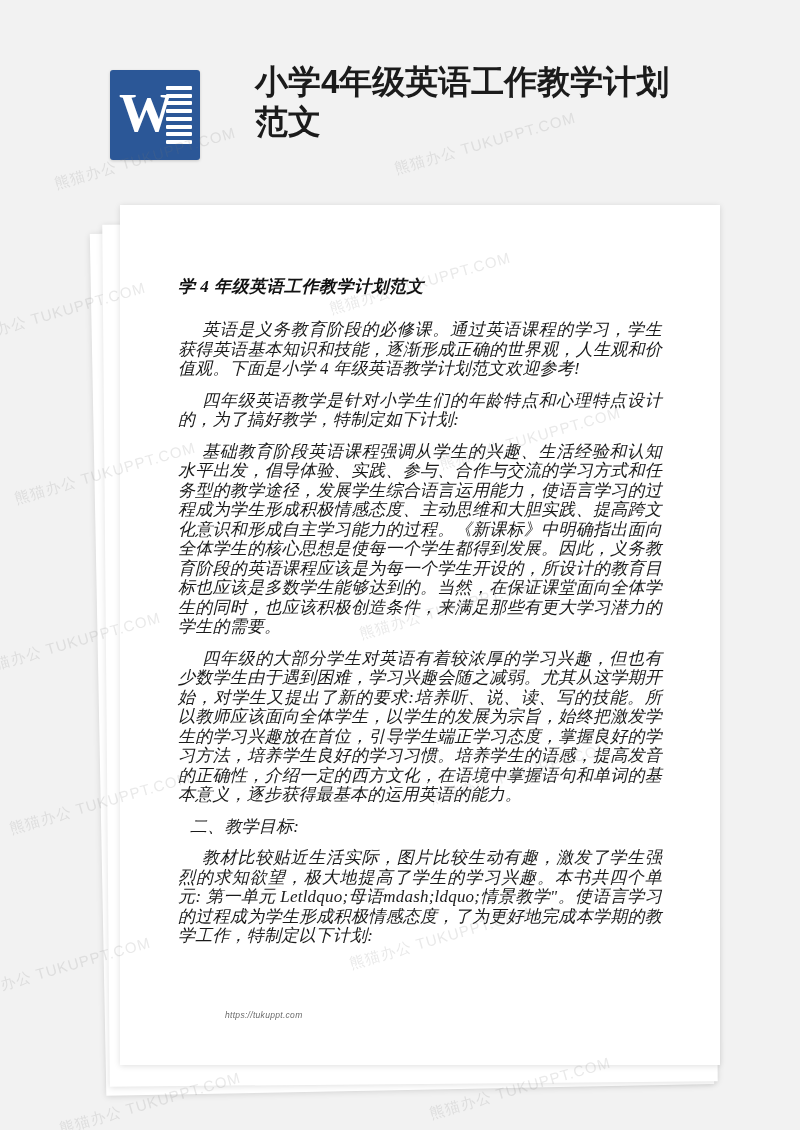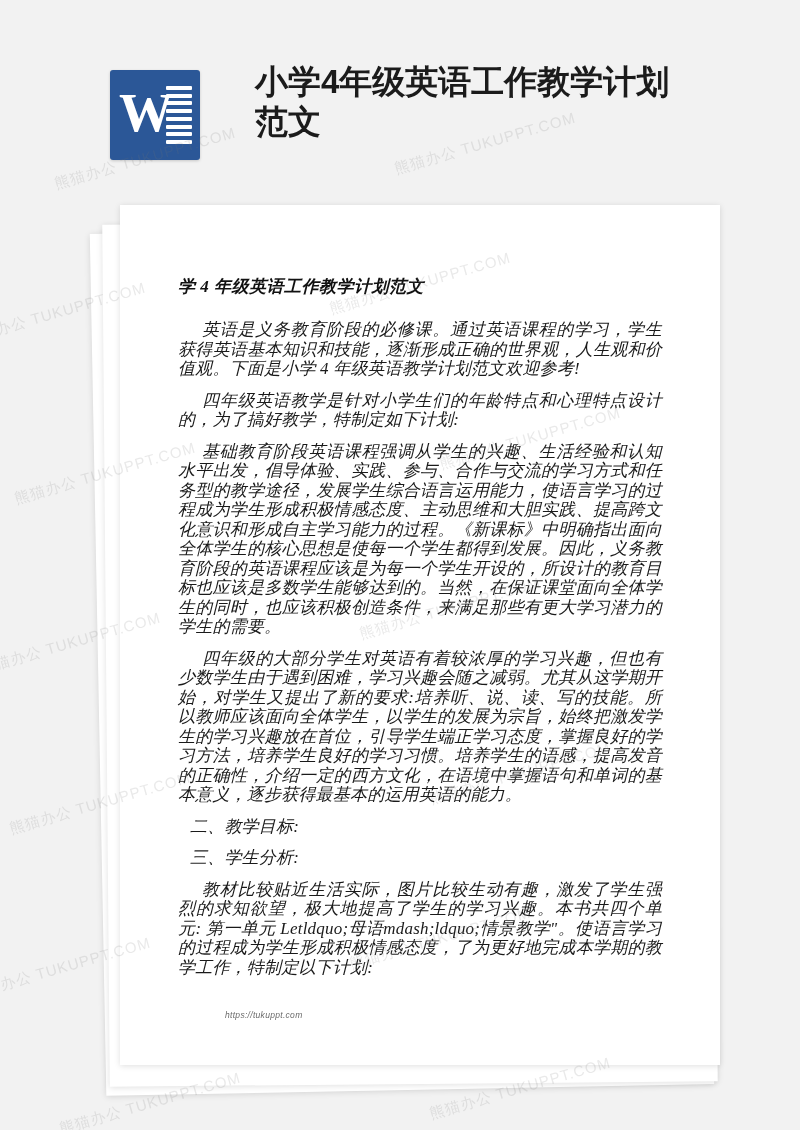--- a/index.html
+++ b/index.html
@@ -173,21 +173,20 @@
 
   <div class="sheet sheet-main">
     <div class="doc-body">
       <div class="doc-h1">学 4 年级英语工作教学计划范文</div>
 
       <p class="doc-p">英语是义务教育阶段的必修课。通过英语课程的学习，学生获得英语基本知识和技能，逐渐形成正确的世界观，人生观和价值观。下面是小学 4 年级英语教学计划范文欢迎参考!</p>
       <p class="doc-p">四年级英语教学是针对小学生们的年龄特点和心理特点设计的，为了搞好教学，特制定如下计划:</p>
       <p class="doc-p">基础教育阶段英语课程强调从学生的兴趣、生活经验和认知水平出发，倡导体验、实践、参与、合作与交流的学习方式和任务型的教学途径，发展学生综合语言运用能力，使语言学习的过程成为学生形成积极情感态度、主动思维和大胆实践、提高跨文化意识和形成自主学习能力的过程。《新课标》中明确指出面向全体学生的核心思想是使每一个学生都得到发展。因此，义务教育阶段的英语课程应该是为每一个学生开设的，所设计的教育目标也应该是多数学生能够达到的。当然，在保证课堂面向全体学生的同时，也应该积极创造条件，来满足那些有更大学习潜力的学生的需要。</p>
       <p class="doc-p">四年级的大部分学生对英语有着较浓厚的学习兴趣，但也有少数学生由于遇到困难，学习兴趣会随之减弱。尤其从这学期开始，对学生又提出了新的要求:培养听、说、读、写的技能。所以教师应该面向全体学生，以学生的发展为宗旨，始终把激发学生的学习兴趣放在首位，引导学生端正学习态度，掌握良好的学习方法，培养学生良好的学习习惯。培养学生的语感，提高发音的正确性，介绍一定的西方文化，在语境中掌握语句和单词的基本意义，逐步获得最基本的运用英语的能力。</p>
       <p class="doc-p sec">二、教学目标:</p>
-      <p class="doc-p sec">三、学生分析:</p>
       <p class="doc-p">教材比较贴近生活实际，图片比较生动有趣，激发了学生强烈的求知欲望，极大地提高了学生的学习兴趣。本书共四个单元: 第一单元 Letldquo;母语mdash;ldquo;情景教学"。使语言学习的过程成为学生形成积极情感态度，了为更好地完成本学期的教学工作，特制定以下计划:</p>
 
       <div class="doc-footer-url">https://tukuppt.com</div>
     </div>
   </div>
 
   <div class="wm-layer">
     <div class="wm" style="left:55px;  top:175px;">熊猫办公 TUKUPPT.COM</div>
     <div class="wm" style="left:395px; top:160px;">熊猫办公 TUKUPPT.COM</div>
     <div class="wm" style="left:-35px; top:330px;">熊猫办公 TUKUPPT.COM</div>

